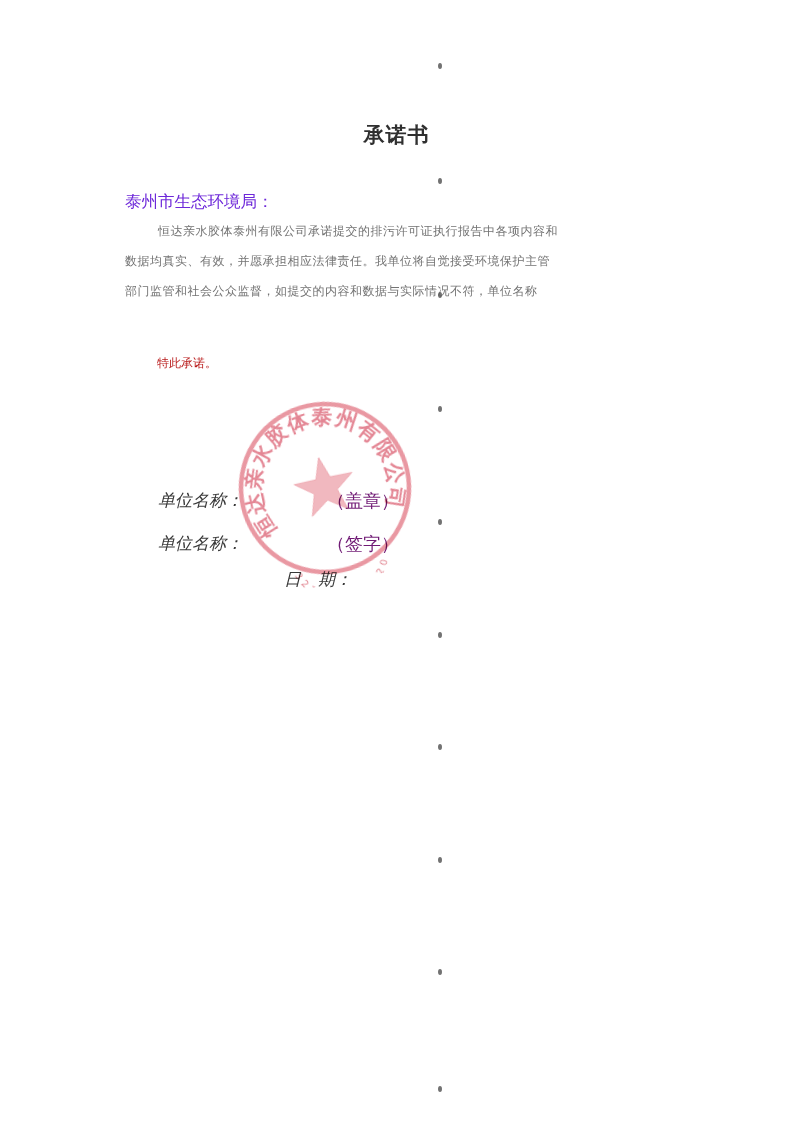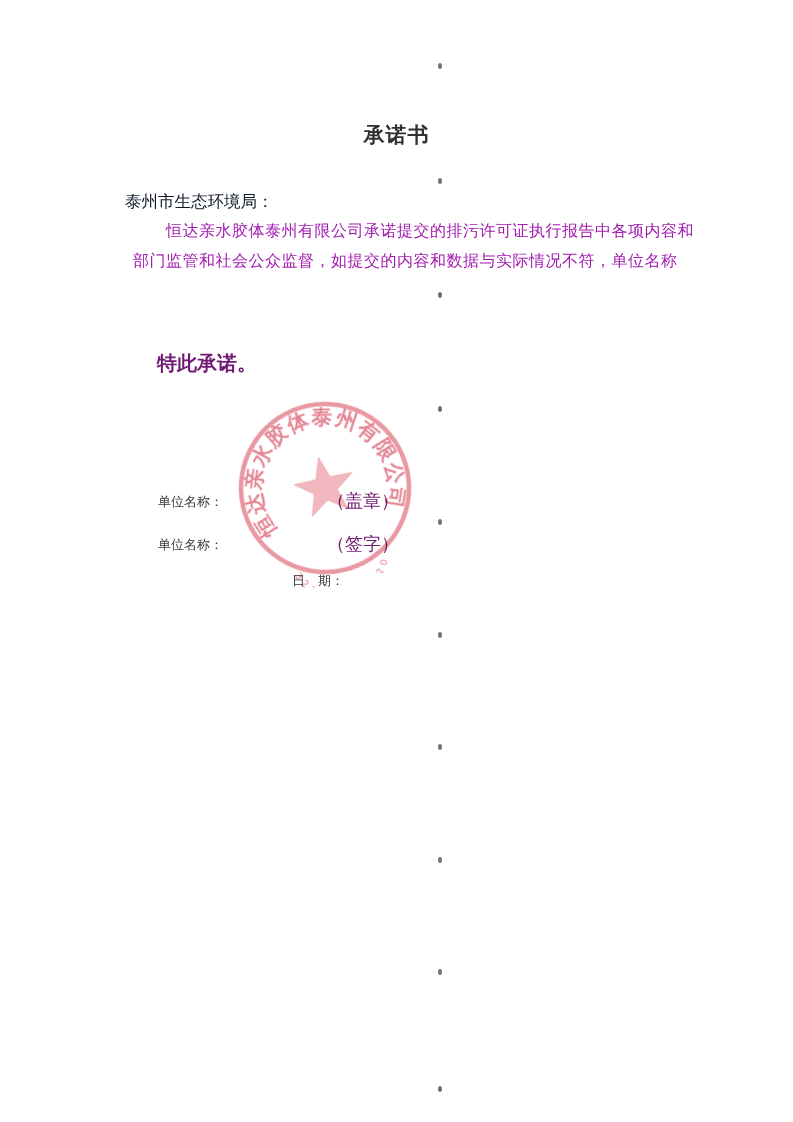--- a/index.html
+++ b/index.html
@@ -12,36 +12,35 @@
     color: #3f3f3f;
   }
   .doc-title {
     position: absolute; top: 122px; left: 0; width: 100%;
     margin: 0; text-align: center;
     font-size: 21px; font-weight: bold; color: #2f2f2f;
     letter-spacing: 1px; line-height: 26px;
   }
   .salutation {
     position: absolute; top: 187px; left: 125px;
-    font-size: 16.5px; line-height: 30px; color: #0f172a;
+    font-size: 16.5px; line-height: 30px; color: #6d28d9;
   }
   .body-block { position: absolute; top: 216px; left: 125px; width: 548px; }
   .body-line {
     height: 30px; line-height: 30px;
-    font-size: 16px; letter-spacing: 0.5px; color: #a21caf;
+    font-size: 12px; letter-spacing: 0.5px; color: #737373;
     white-space: nowrap;
-    margin-left: 8px;
   }
   .body-line.indent { text-indent: 33px; }
   .closing {
     position: absolute; top: 348px; left: 157px;
-    font-size: 20px; line-height: 30px; color: #701a75; font-weight: bold;
+    font-size: 12px; line-height: 30px; color: #b91c1c;
   }
   .sig-row { position: absolute; left: 158px; width: 320px; line-height: 24px; }
-  .sig-row .sig-label { font-size: 13px; color: #383838; }
+  .sig-row .sig-label { font-size: 17px; color: #383838; font-style: italic; }
   .sig-row .sig-suffix { position: absolute; left: 169px; top: 0; font-size: 18px; color: #701a75; }
   .sig-row-1 { top: 489px; }
   .sig-row-2 { top: 532px; }
   .sig-row-3 { top: 568px; text-align: center; }
   .stamp {
     position: absolute; left: 230px; top: 393px;
     width: 190px; height: 190px;
     transform: rotate(-12deg);
     mix-blend-mode: multiply;
     opacity: 0.88;
@@ -67,20 +66,21 @@
 <body>
 
 <div class="page">
 
   <h1 class="doc-title">承诺书</h1>
 
   <div class="salutation">泰州市生态环境局：</div>
 
   <div class="body-block">
     <div class="body-line indent">恒达亲水胶体泰州有限公司承诺提交的排污许可证执行报告中各项内容和</div>
+    <div class="body-line">数据均真实、有效，并愿承担相应法律责任。我单位将自觉接受环境保护主管</div>
     <div class="body-line">部门监管和社会公众监督，如提交的内容和数据与实际情况不符，单位名称</div>
   </div>
 
   <div class="closing">特此承诺。</div>
 
   <div class="sig-row sig-row-1">
     <span class="sig-label">单位名称：</span>
     <span class="sig-suffix">（盖章）</span>
   </div>
   <div class="sig-row sig-row-2">

